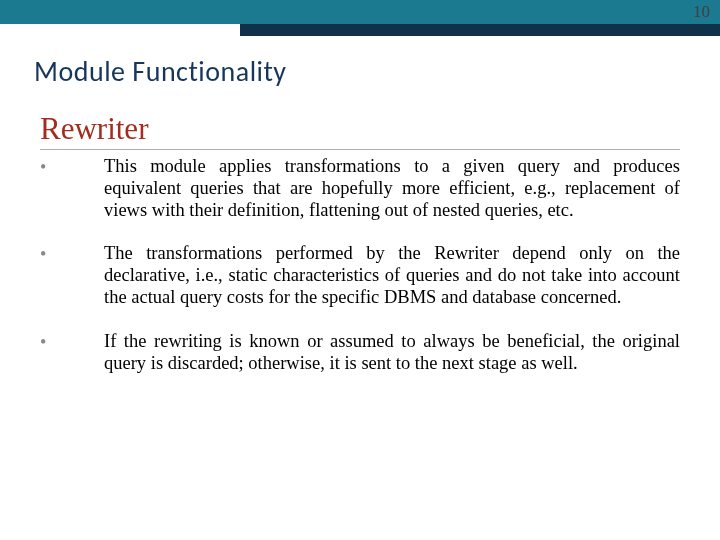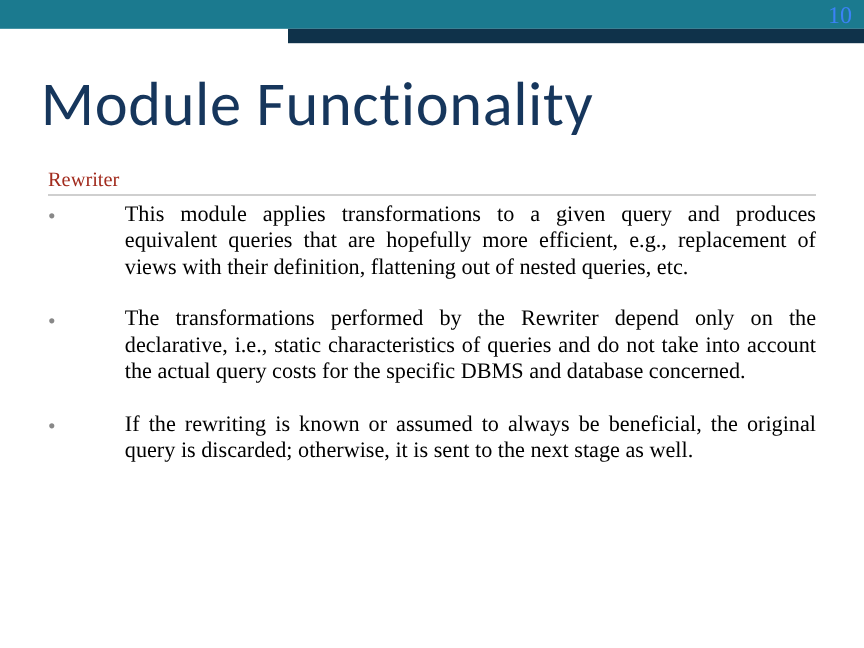--- a/index.html
+++ b/index.html
@@ -26,35 +26,35 @@
     top: 24px;
     left: 240px;
     right: 0;
     height: 12px;
     background: #0f324a;
   }
   .page-number {
     position: absolute;
     top: 2px;
     right: 10px;
-    color: #3b82f6;
-    font-size: 20px;
+    color: #404040;
+    font-size: 17px;
     font-family: Georgia, serif;
   }
   .title {
     font-family: Calibri, 'Segoe UI', Arial, sans-serif;
-    font-size: 52px;
+    font-size: 28px;
     color: #16365c;
     font-weight: 400;
     margin: 18px 0 22px 34px;
     letter-spacing: 0.5px;
   }
   .section-heading {
     font-family: Georgia, serif;
-    font-size: 17px;
+    font-size: 31px;
     color: #a22c1e;
     margin: 0 40px 0 40px;
     padding-bottom: 2px;
     border-bottom: 1px solid #b0b0b0;
     font-weight: 400;
   }
   .content {
     margin: 6px 40px 0 40px;
   }
   .bullet {

